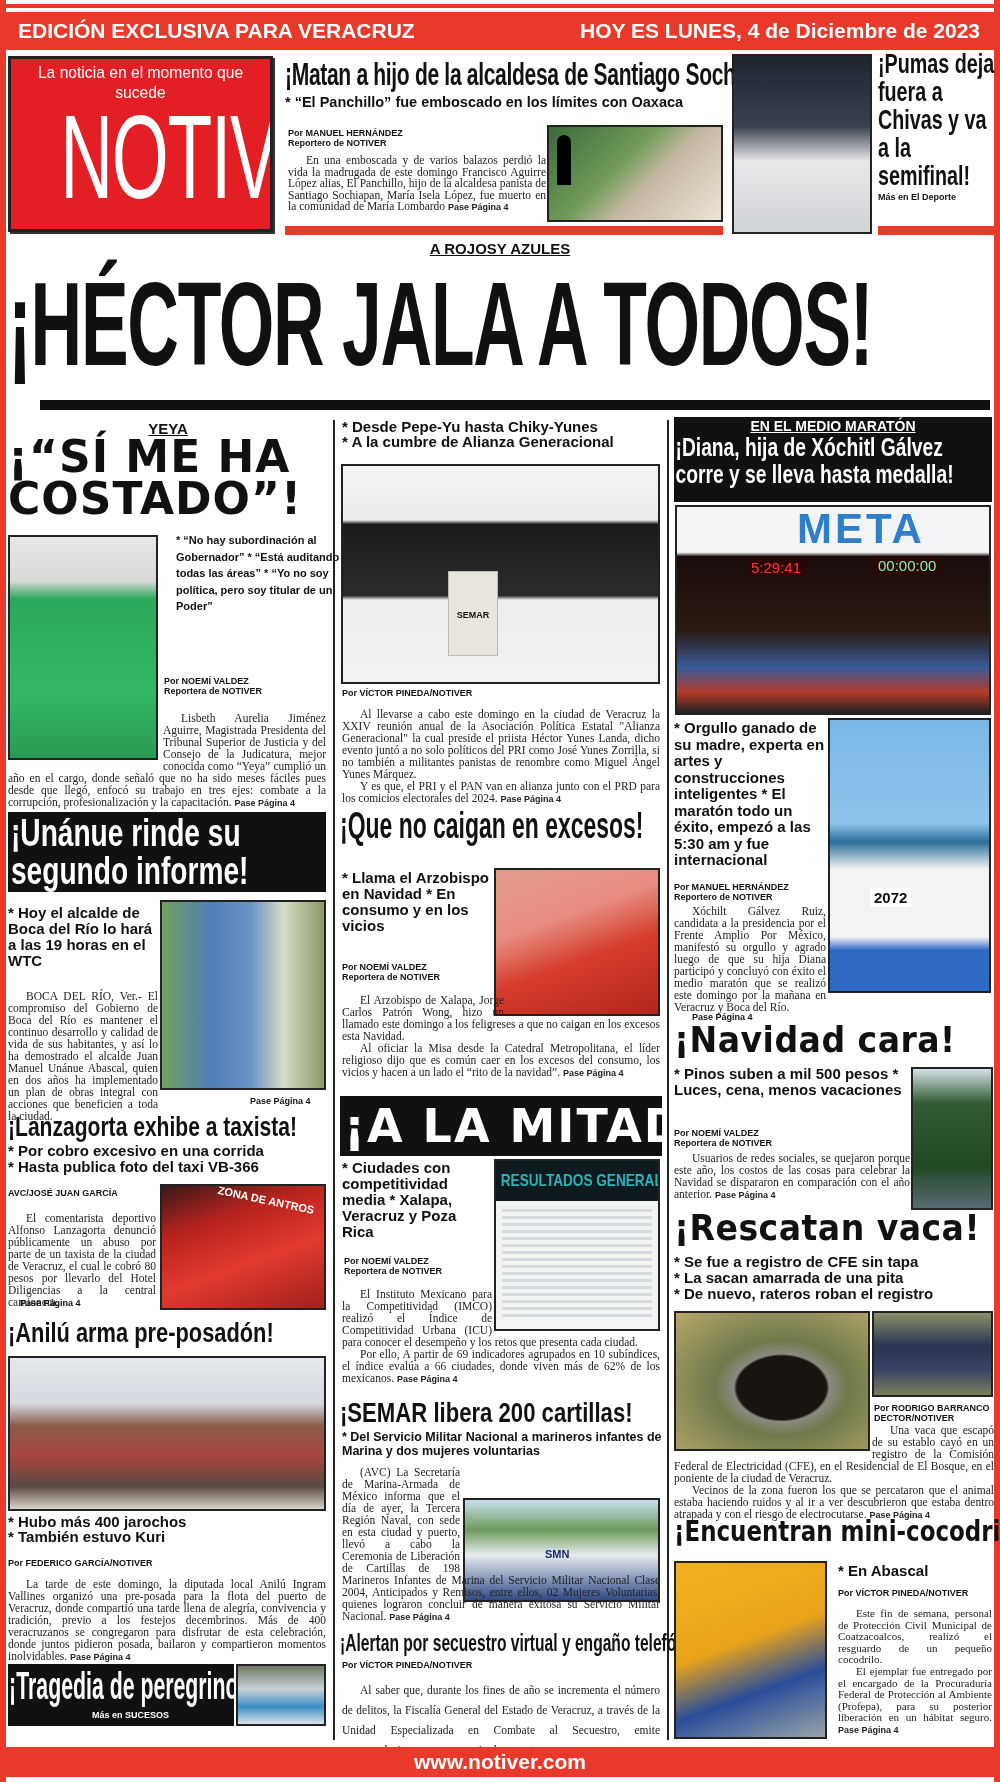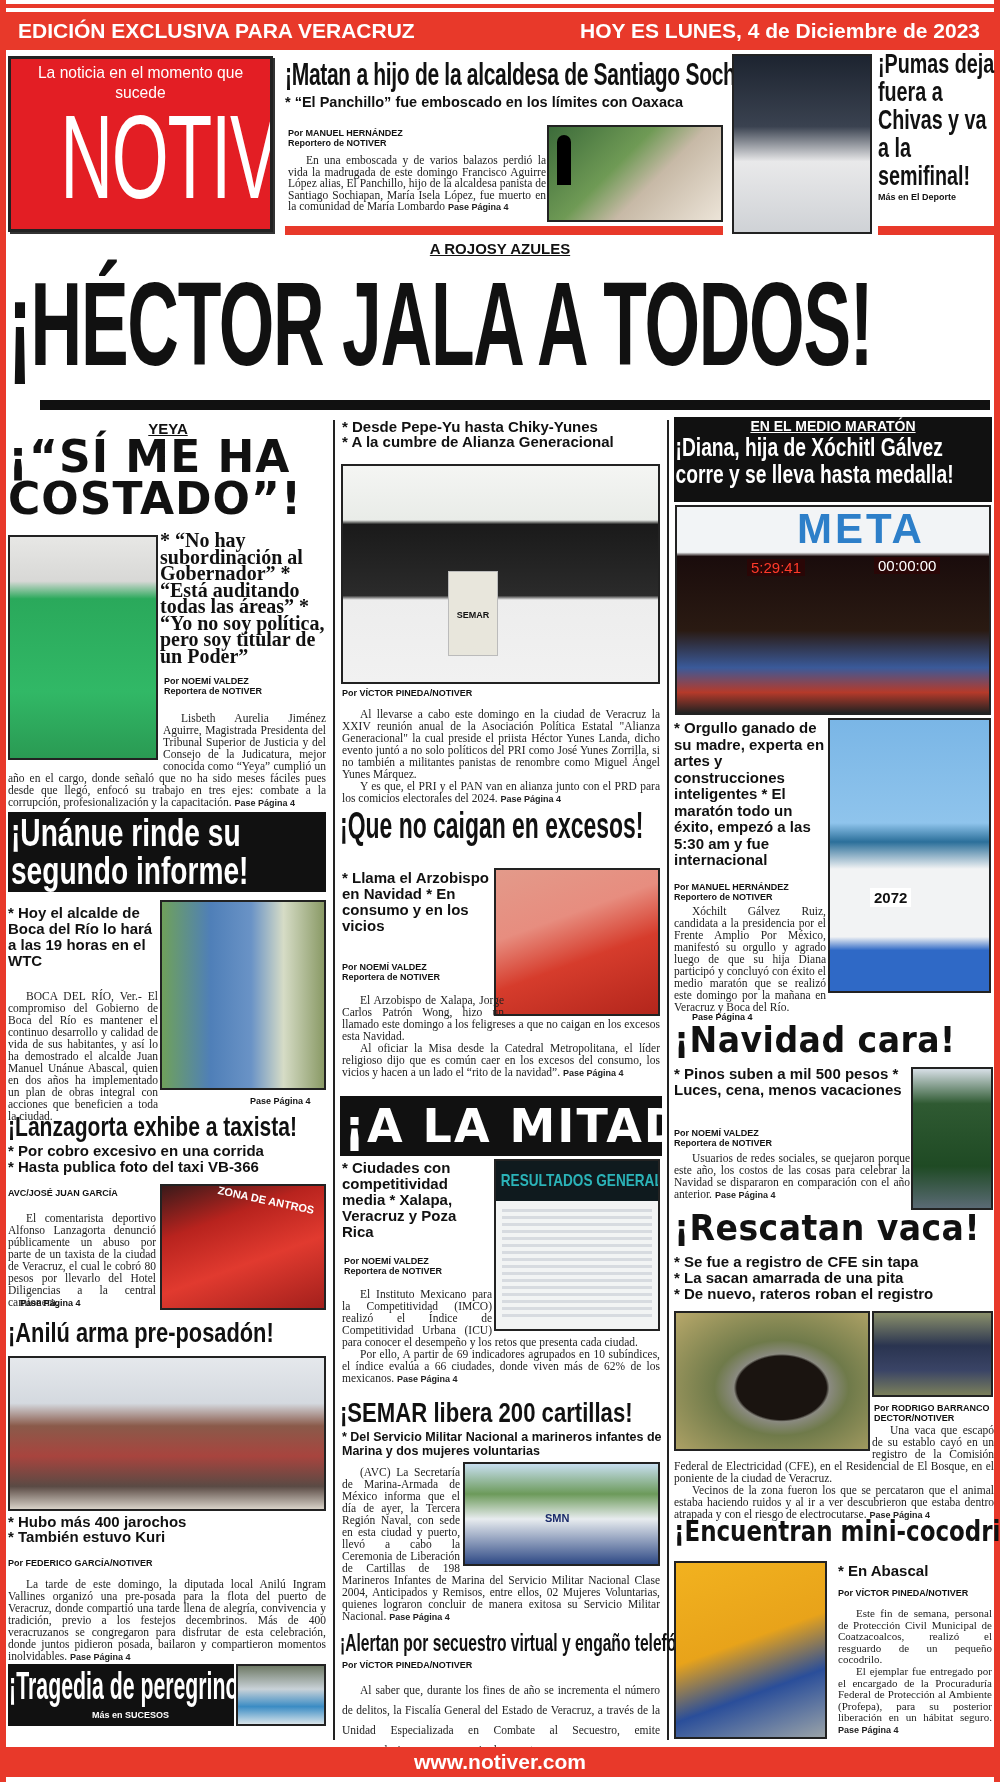--- a/index.html
+++ b/index.html
@@ -72,21 +72,21 @@
 <div class="abs" style="left:40px; top:400px; width:950px; height:10px; background:#111;"></div>
 
 <div class="vline" style="left:333px; top:420px; height:1320px;"></div>
 <div class="vline" style="left:667px; top:420px; height:1320px;"></div>
 
 <div class="abs kicker" style="left:8px; top:420px; width:320px; font-size:15px;">YEYA</div>
 <div class="abs" style="left:8px; top:436px; width:320px;">
   <div class="cond" style="font-size:44px; line-height:42px; white-space:normal; width:330px; font-weight:900; letter-spacing:1px; font-family:'DejaVu Sans', sans-serif;">¡“SÍ ME HA COSTADO”!</div>
 </div>
 <div class="abs photo" style="left:8px; top:535px; width:150px; height:225px; background:linear-gradient(180deg,#e7e7e5 0%,#d8d8d6 20%,#2aa95b 28%,#31b866 70%,#2a9a53 100%);"></div>
-<div class="abs bullet" style="left:160px; top:532px; width:168px; font-size:20px; line-height:16.5px;font-family:Liberation Serif, serif;">* “No hay subordinación al Gobernador” * “Está auditando todas las áreas” * “Yo no soy política, pero soy titular de un Poder”</div>
+<div class="abs bullet" style="left:176px; top:532px; width:168px; font-size:11px; line-height:16.5px;">* “No hay subordinación al Gobernador” * “Está auditando todas las áreas” * “Yo no soy política, pero soy titular de un Poder”</div>
 <div class="abs byline" style="left:164px; top:676px;">
     <div>Por NOEMÍ VALDEZ</div>
     <div>Reportera de NOTIVER</div>
   </div>
 <div class="abs body" style="left:8px; top:712px; width:318px; font-size:11.5px; line-height:12px;">
   <div style="float:left; width:155px; height:50px;"></div>
   <p><span>Lisbeth Aurelia Jiménez Aguirre, Magistrada Presidenta del Tribunal Superior de Justicia y del Consejo de la Judicatura, mejor conocida como “Yeya” cumplió un año en el cargo, donde señaló que no ha sido meses fáciles pues desde que llegó, enfocó su trabajo en tres ejes: combate a la corrupción, profesionalización y la capacitación.</span> <span class="pase">Pase Página 4</span></p>
 </div>
 
 <div class="abs black" style="left:8px; top:812px; width:318px; height:80px; overflow:hidden;">
@@ -179,21 +179,21 @@
 <div class="abs body" style="left:342px; top:1288px; width:318px; font-size:11.5px; line-height:12px;">
   <div style="float:right; width:168px; height:46px;"></div>
   <p>El Instituto Mexicano para la Competitividad (IMCO) realizó el Índice de Competitividad Urbana (ICU) para conocer el desempeño y los retos que presenta cada ciudad.</p>
   <p><span>Por ello, A partir de 69 indicadores agrupados en 10 subíndices, el índice evalúa a 66 ciudades, donde viven más de 62% de los mexicanos.</span> <span class="pase">Pase Página 4</span></p>
 </div>
 
 <div class="abs" style="left:340px; top:1398px; width:325px;">
   <div class="cond" style="font-size:28px; line-height:30px; transform:scaleX(0.79);">¡SEMAR libera 200 cartillas!</div>
 </div>
 <div class="abs bullet" style="left:342px; top:1430px; width:320px; font-size:12.5px; line-height:14px;">* Del Servicio Militar Nacional a marineros infantes de Marina y dos mujeres voluntarias</div>
-<div class="abs photo" style="left:463px; top:1462px; width:197px; height:104px; background:linear-gradient(180deg,#c8dff0 0%,#6c9a5a 30%,#e8ecef 55%,#2f4a86 100%);">
+<div class="abs photo" style="left:463px; top:1498px; width:197px; height:104px; background:linear-gradient(180deg,#c8dff0 0%,#6c9a5a 30%,#e8ecef 55%,#2f4a86 100%);">
   <div class="sans" style="position:absolute; left:80px; top:48px; color:#1a2a6a; font-weight:700; font-size:11px;">SMN</div>
 </div>
 <div class="abs body" style="left:342px; top:1466px; width:318px; font-size:11.5px; line-height:12px;">
   <div style="float:right; width:200px; height:100px;"></div>
   <p><span>(AVC) La Secretaría de Marina-Armada de México informa que el día de ayer, la Tercera Región Naval, con sede en esta ciudad y puerto, llevó a cabo la Ceremonia de Liberación de Cartillas de 198 Marineros Infantes de Marina del Servicio Militar Nacional Clase 2004, Anticipados y Remisos, entre ellos, 02 Mujeres Voluntarias, quienes lograron concluir de manera exitosa su Servicio Militar Nacional.</span> <span class="pase">Pase Página 4</span></p>
 </div>
 <div class="abs" style="left:340px; top:1630px; width:325px;">
   <div class="cond" style="font-size:24px; line-height:26px; transform:scaleX(0.65);">¡Alertan por secuestro virtual y engaño telefónico!</div>
 </div>
 <div class="abs byline" style="left:342px; top:1660px;">Por VÍCTOR PINEDA/NOTIVER</div>
@@ -201,21 +201,21 @@
   <p><span>Al saber que, durante los fines de año se incrementa el número de delitos, la Fiscalía General del Estado de Veracruz, a través de la Unidad Especializada en Combate al Secuestro, emite recomendaciones para prevenir el secuestro</span> <span class="pase">Pase Página 4</span></p>
 </div>
 
 <div class="abs black" style="left:674px; top:417px; width:318px; height:85px;">
   <div class="kicker" style="color:#fff; font-size:14px; padding-top:1px;">EN EL MEDIO MARATÓN</div>
   <div class="cond" style="font-size:26px; line-height:27px; white-space:normal; width:420px; padding-left:2px; transform:scaleX(0.74);">¡Diana, hija de Xóchitl Gálvez corre y se lleva hasta medalla!</div>
 </div>
 <div class="abs photo" style="left:675px; top:505px; width:316px; height:210px; background:linear-gradient(180deg,#f2f4f6 0%,#f2f4f6 22%,#1a0c0c 24%,#2a1a12 60%,#3a5a9a 78%,#b53a2a 90%,#222 100%);">
   <div class="cond" style="position:absolute; left:120px; top:-2px; font-size:42px; color:#2d7fc9; letter-spacing:3px;">META</div>
   <div class="sans" style="position:absolute; left:70px; top:52px; color:#ff3a2a; font-size:15px; background:#2a0606; padding:0 4px;">5:29:41</div>
-  <div class="sans" style="position:absolute; left:197px; top:50px; color:#ffffff; font-size:15px; background:#2a0606; padding:0 4px;">00:00:00</div>
+  <div class="sans" style="position:absolute; left:197px; top:50px; color:#86efac; font-size:15px; background:#2a0606; padding:0 4px;">00:00:00</div>
 </div>
 <div class="abs bullet" style="left:674px; top:720px; width:160px; font-size:15px; line-height:16.5px;">* Orgullo ganado de su madre, experta en artes y construcciones inteligentes * El maratón todo un éxito, empezó a las 5:30 am y fue internacional</div>
 <div class="abs photo" style="left:828px; top:718px; width:163px; height:275px; background:linear-gradient(180deg,#7ab6e6 0%,#8fc4ec 38%,#2b6f9a 45%,#f2f3f4 55%,#f2f3f4 80%,#2f69c6 85%,#2f69c6 100%);">
   <div class="sans" style="position:absolute; left:40px; top:168px; background:#fff; padding:1px 4px; font-weight:700; font-size:15px;">2072</div>
 </div>
 <div class="abs byline" style="left:674px; top:882px;">
     <div>Por MANUEL HERNÁNDEZ</div>
     <div>Reportero de NOTIVER</div>
   </div>
 <div class="abs body" style="left:674px; top:905px; width:152px; font-size:11.5px; line-height:12px;">

